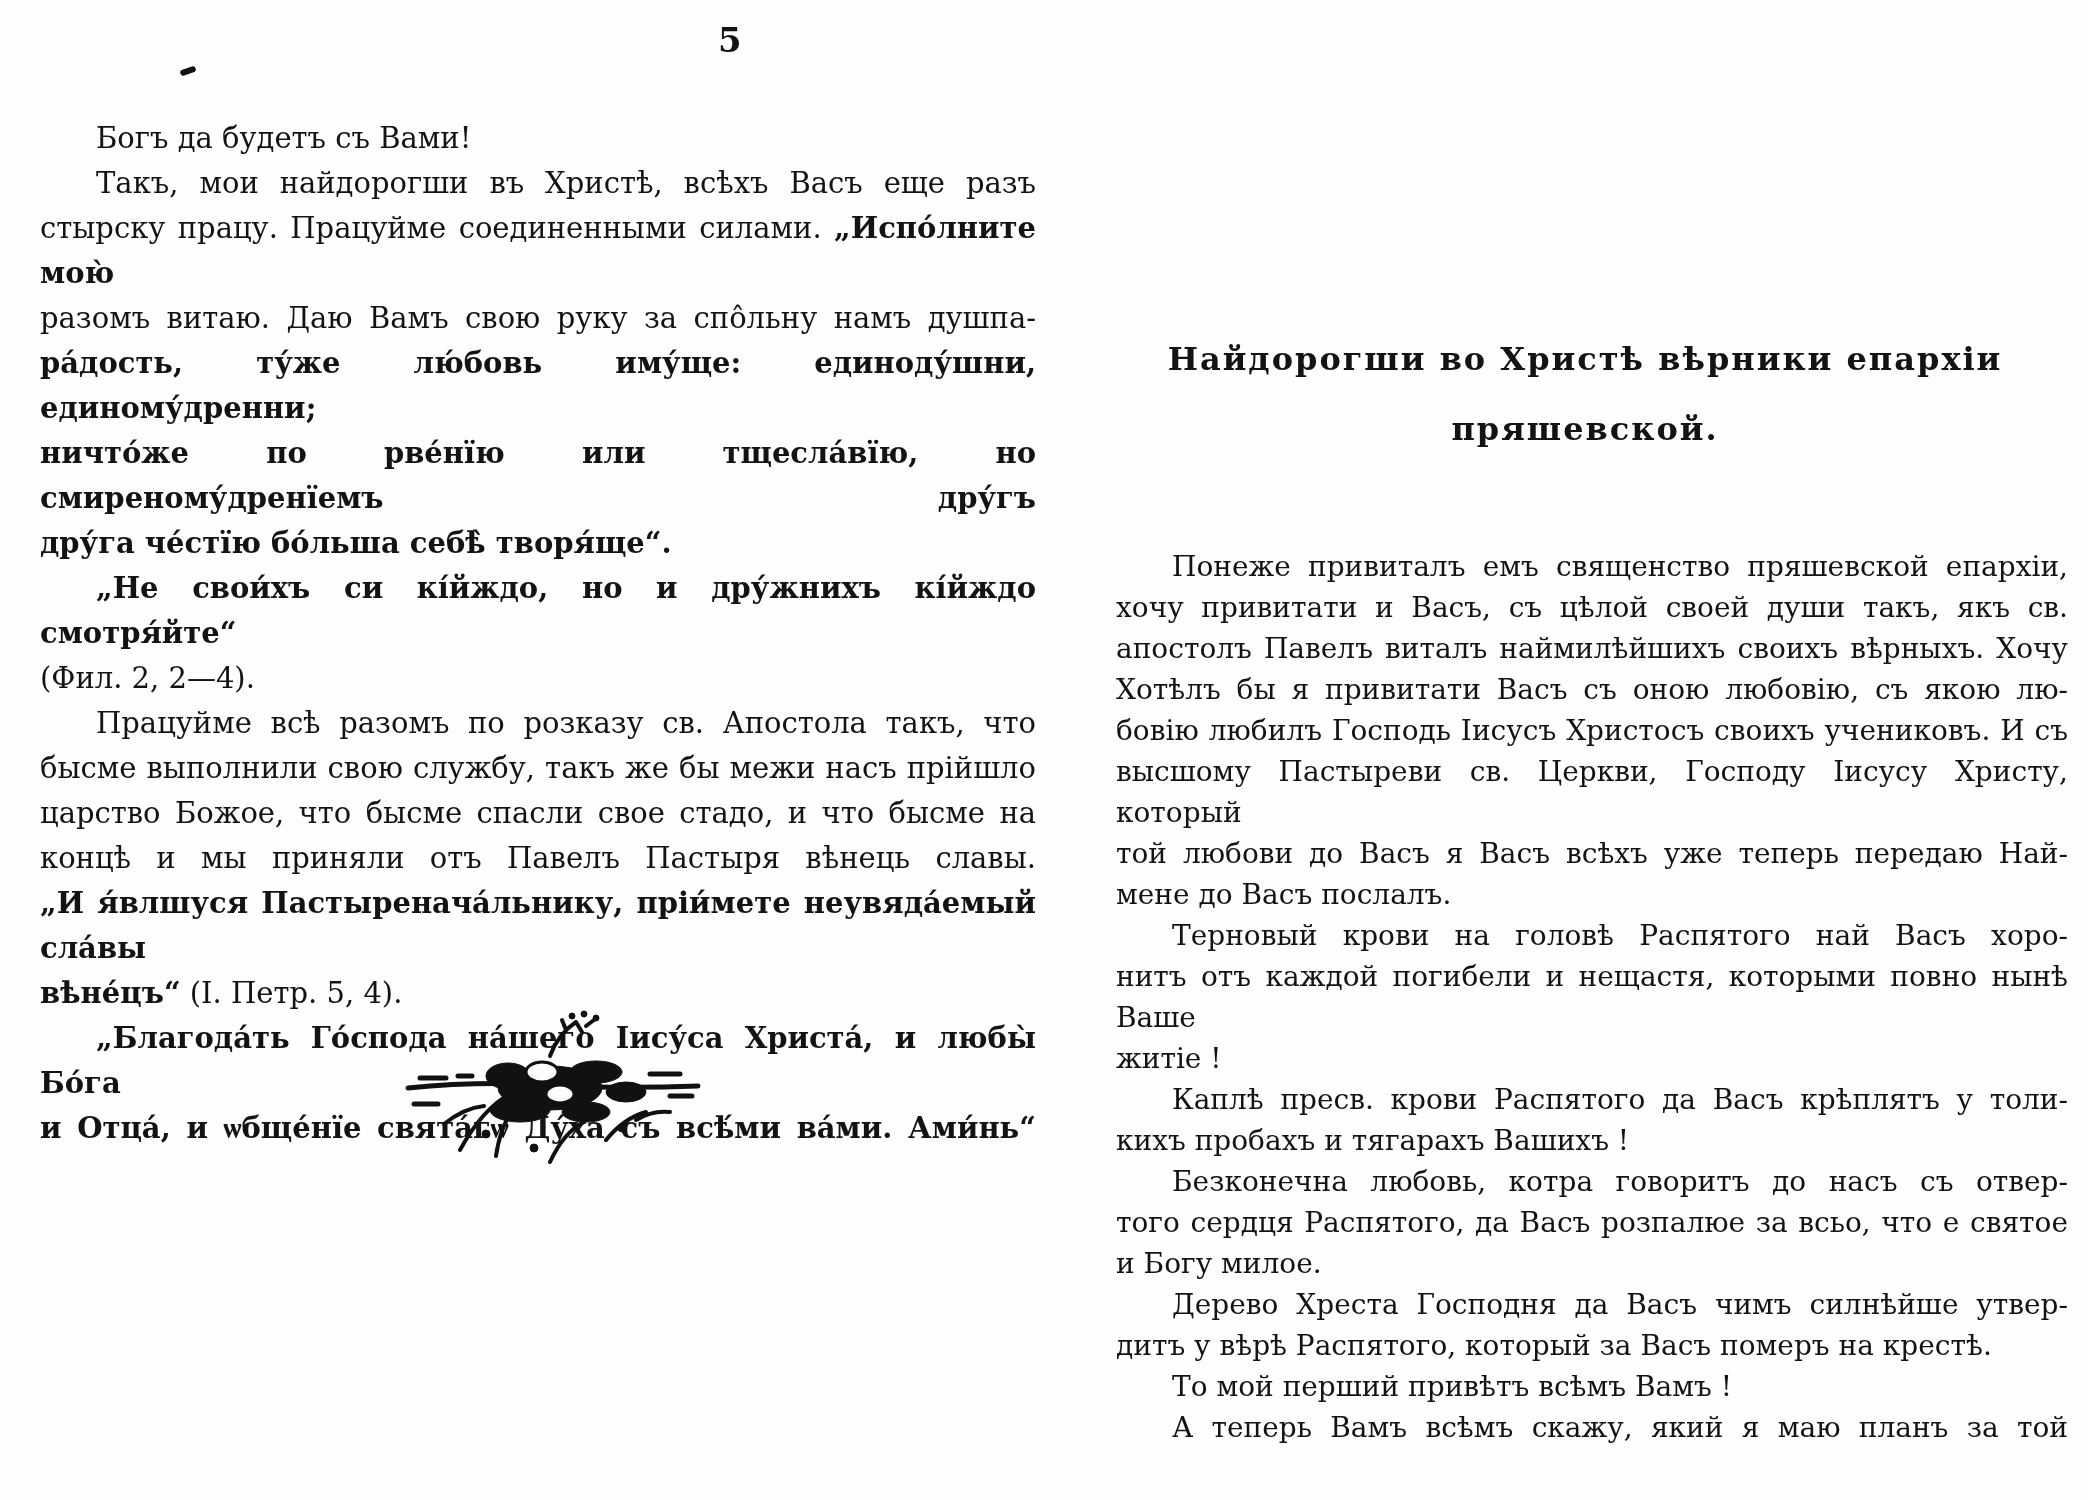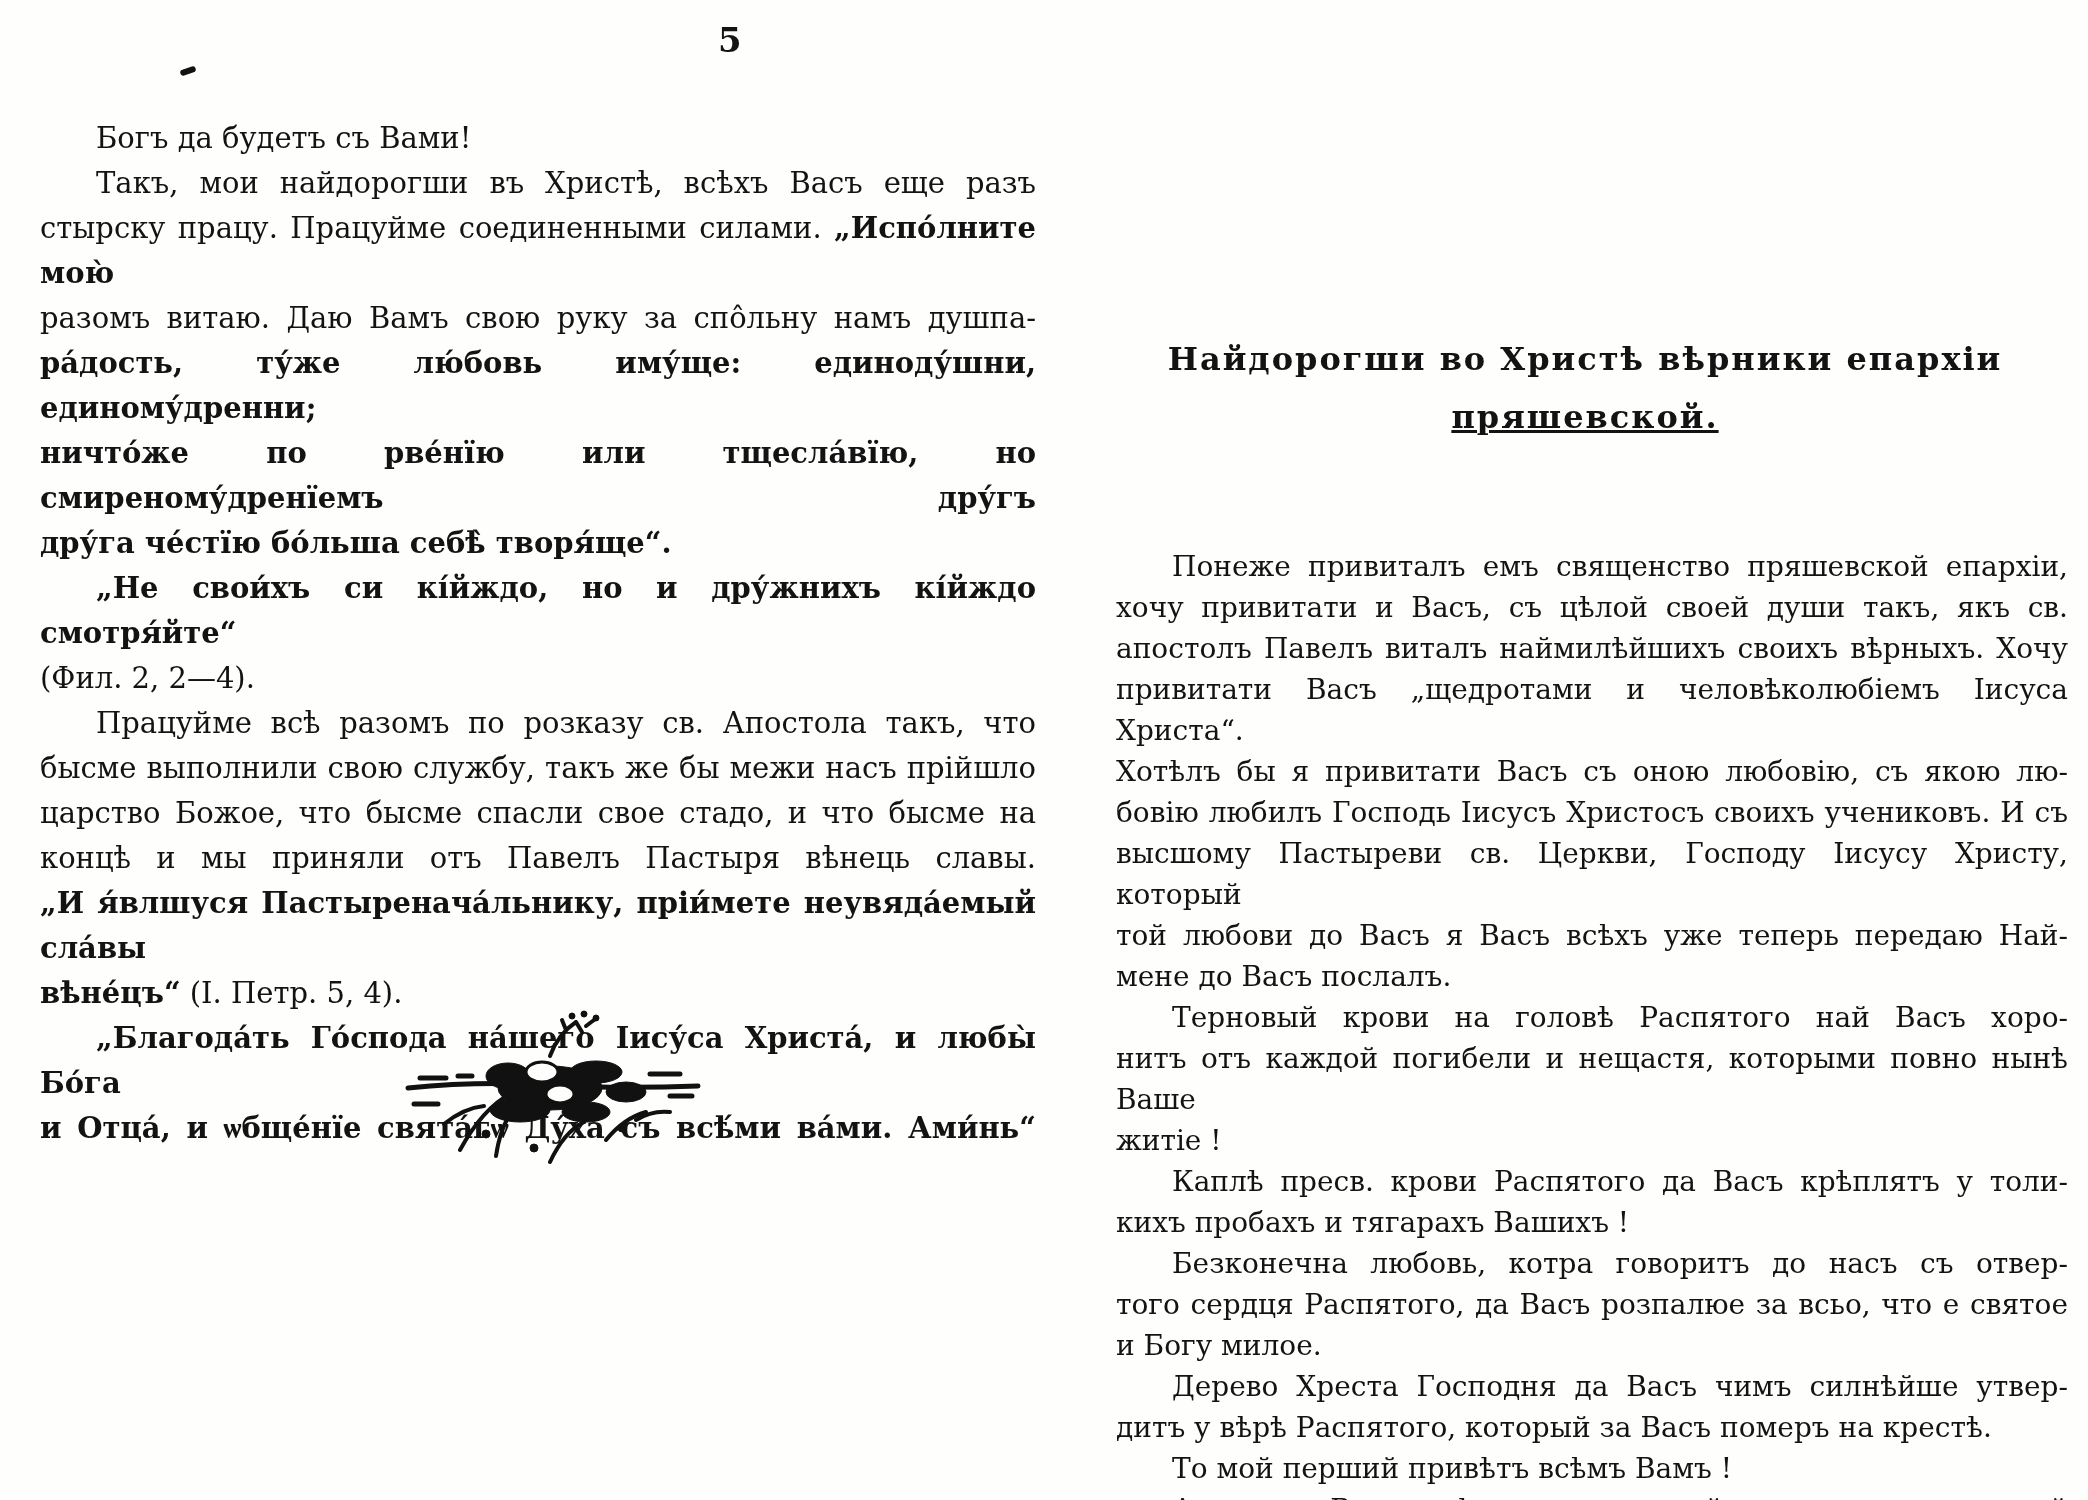--- a/index.html
+++ b/index.html
@@ -27,21 +27,21 @@
   .line.last { text-align-last:left; }
   .line.indent { text-indent:56px; }
   .seg-r  { }
   .seg-cs { font-weight:700; }
   .heading {
     position:absolute; left:1090px; width:990px;
     text-align:center; font-weight:bold; letter-spacing:2px;
     font-size:32px; line-height:58px;
   }
   .heading-1 { top:330px; }
-  .heading-2 { top:388px;text-decoration:underline; }
+  .heading-2 { top:400px; }
   .vignette { position:absolute; left:400px; top:1000px; width:310px; height:170px; }
 </style>
 </head>
 <body>
 
 <div class="sheet">
 
   <div class="page-number">5</div>
   <div class="scan-artifact"></div>
 
@@ -100,21 +100,20 @@
   </svg>
 
   <div class="heading heading-1">Найдорогши во Христѣ вѣрники епархіи</div>
   <div class="heading heading-2">пряшевской.</div>
 
   <div class="text-col right-col">
       <div>
         <div class="line indent"><span class="seg-r">Понеже привиталъ емъ священство пряшевской епархіи,</span></div>
         <div class="line"><span class="seg-r">хочу привитати и Васъ, съ цѣлой своей души такъ, якъ св.</span></div>
         <div class="line"><span class="seg-r">апостолъ Павелъ виталъ наймилѣйшихъ своихъ вѣрныхъ. Хочу</span></div>
-        <div class="line"><span class="seg-r">привитати Васъ „щедротами и человѣколюбіемъ Іисуса Христа“.</span></div>
         <div class="line"><span class="seg-r">Хотѣлъ бы я привитати Васъ съ оною любовію, съ якою лю-</span></div>
         <div class="line"><span class="seg-r">бовію любилъ Господь Іисусъ Христосъ своихъ учениковъ. И съ</span></div>
         <div class="line"><span class="seg-r">высшому Пастыреви св. Церкви, Господу Іисусу Христу, который</span></div>
         <div class="line"><span class="seg-r">той любови до Васъ я Васъ всѣхъ уже теперь передаю Най-</span></div>
         <div class="line last"><span class="seg-r">мене до Васъ послалъ.</span></div>
       </div>
       <div>
         <div class="line indent"><span class="seg-r">Терновый крови на головѣ Распятого най Васъ хоро-</span></div>
         <div class="line"><span class="seg-r">нитъ отъ каждой погибели и нещастя, которыми повно нынѣ Ваше</span></div>
         <div class="line last"><span class="seg-r">житіе !</span></div>

